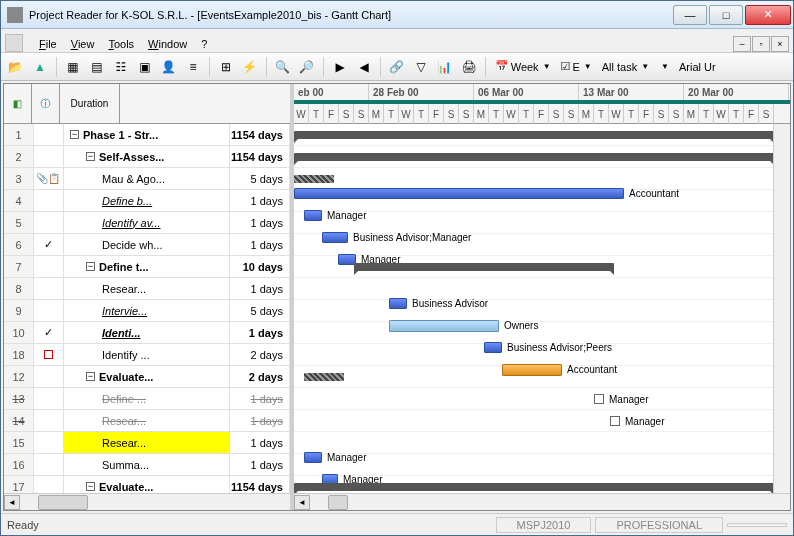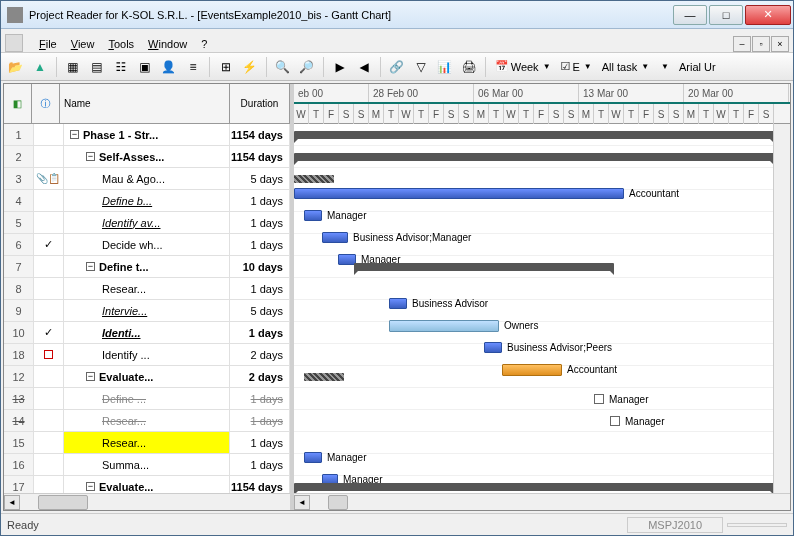--- a/index.html
+++ b/index.html
@@ -40,21 +40,21 @@
 .grid-row .col-dur { justify-content: flex-end; padding-right: 6px; }
 .outline { display: inline-block; width: 9px; height: 9px; border: 1px solid #666; text-align: center; line-height: 7px; font-size: 9px; margin-right: 4px; background:#fff; cursor:pointer;}
 .bold { font-weight: bold; }
 .italic { font-style: italic; text-decoration: underline; }
 .struck { text-decoration: line-through; color: #888; }
 .hl-yellow { background: #ffff00; }
 .right-pane { flex: 1; display: flex; flex-direction: column; position: relative; overflow: hidden; }
 .gantt-header { height: 40px; border-bottom: 1px solid #999; background: #f4f4f4; position: relative; }
 .gh-row1, .gh-row2 { height: 20px; display: flex; position:relative; }
 .gh-row1 > div, .gh-row2 > div { border-right: 1px solid #ccc; display: flex; align-items: center; font-size: 10px; color: #555; }
-.gh-row1 { border-bottom: 2px solid #0f766e; }
+.gh-row1 { border-bottom: 4px solid #0f766e; font-weight: bold; }
 .gh-row1 > div { padding-left: 4px; }
 .gh-row2 > div { justify-content: center; }
 .gantt-body { flex: 1; position: relative; overflow: hidden; }
 .gantt-row { height: 22px; position: relative; border-bottom: 1px solid #f0f0f0; }
 .bar { position: absolute; height: 12px; top: 20px; border-radius: 1px; }
 .bar.summary { background: #555; height: 8px; top: 7px; }
 .bar.summary::before, .bar.summary::after { content:''; position:absolute; bottom:-4px; border-top:5px solid #555; }
 .bar.summary::before { left:0; border-right:5px solid transparent; }
 .bar.summary::after { right:0; border-left:5px solid transparent; }
 .bar.task { background: linear-gradient(#6a8eff,#3a5ec0); border:1px solid #2a4ea0; height:11px;}
@@ -137,21 +137,20 @@
     <div class="tcombo">
         <span>Arial Ur</span>
       </div>
   </div>
 
   <div class="content">
     <div class="left-pane">
       <div class="grid-header">
         <div class="col-id hdr-btn" style="color:#2a8a2a;">◧</div>
         <div class="col-ind hdr-btn" style="color:#06c;">ⓘ</div>
-        <div class="col-name">Name</div>
         <div class="col-dur">Duration</div>
       </div>
       <div class="grid-body" id="grid-body">
           <div class="grid-row">
             <div class="col-id">1</div>
             <div class="col-ind"></div>
             <div class="col-name" style="padding-left: 6px; justify-content: flex-end;">
               <span class="outline">−</span>
               <span class="bold">Phase 1 - Str...</span>
             </div>
@@ -427,16 +426,17 @@
         <div class="arrow">◄</div>
           <div class="thumb" style="width:20px;"></div>
       </div>
     </div>
   </div>
 
   <div class="statusbar">
     <span>Ready</span>
     <span style="flex:1"></span>
     <span class="status-cell">MSPJ2010</span>
+    <span class="status-cell">PROFESSIONAL</span>
     <span class="status-cell" style="width:60px;"></span>
   </div>
 
 </div>
 
 </body></html>

